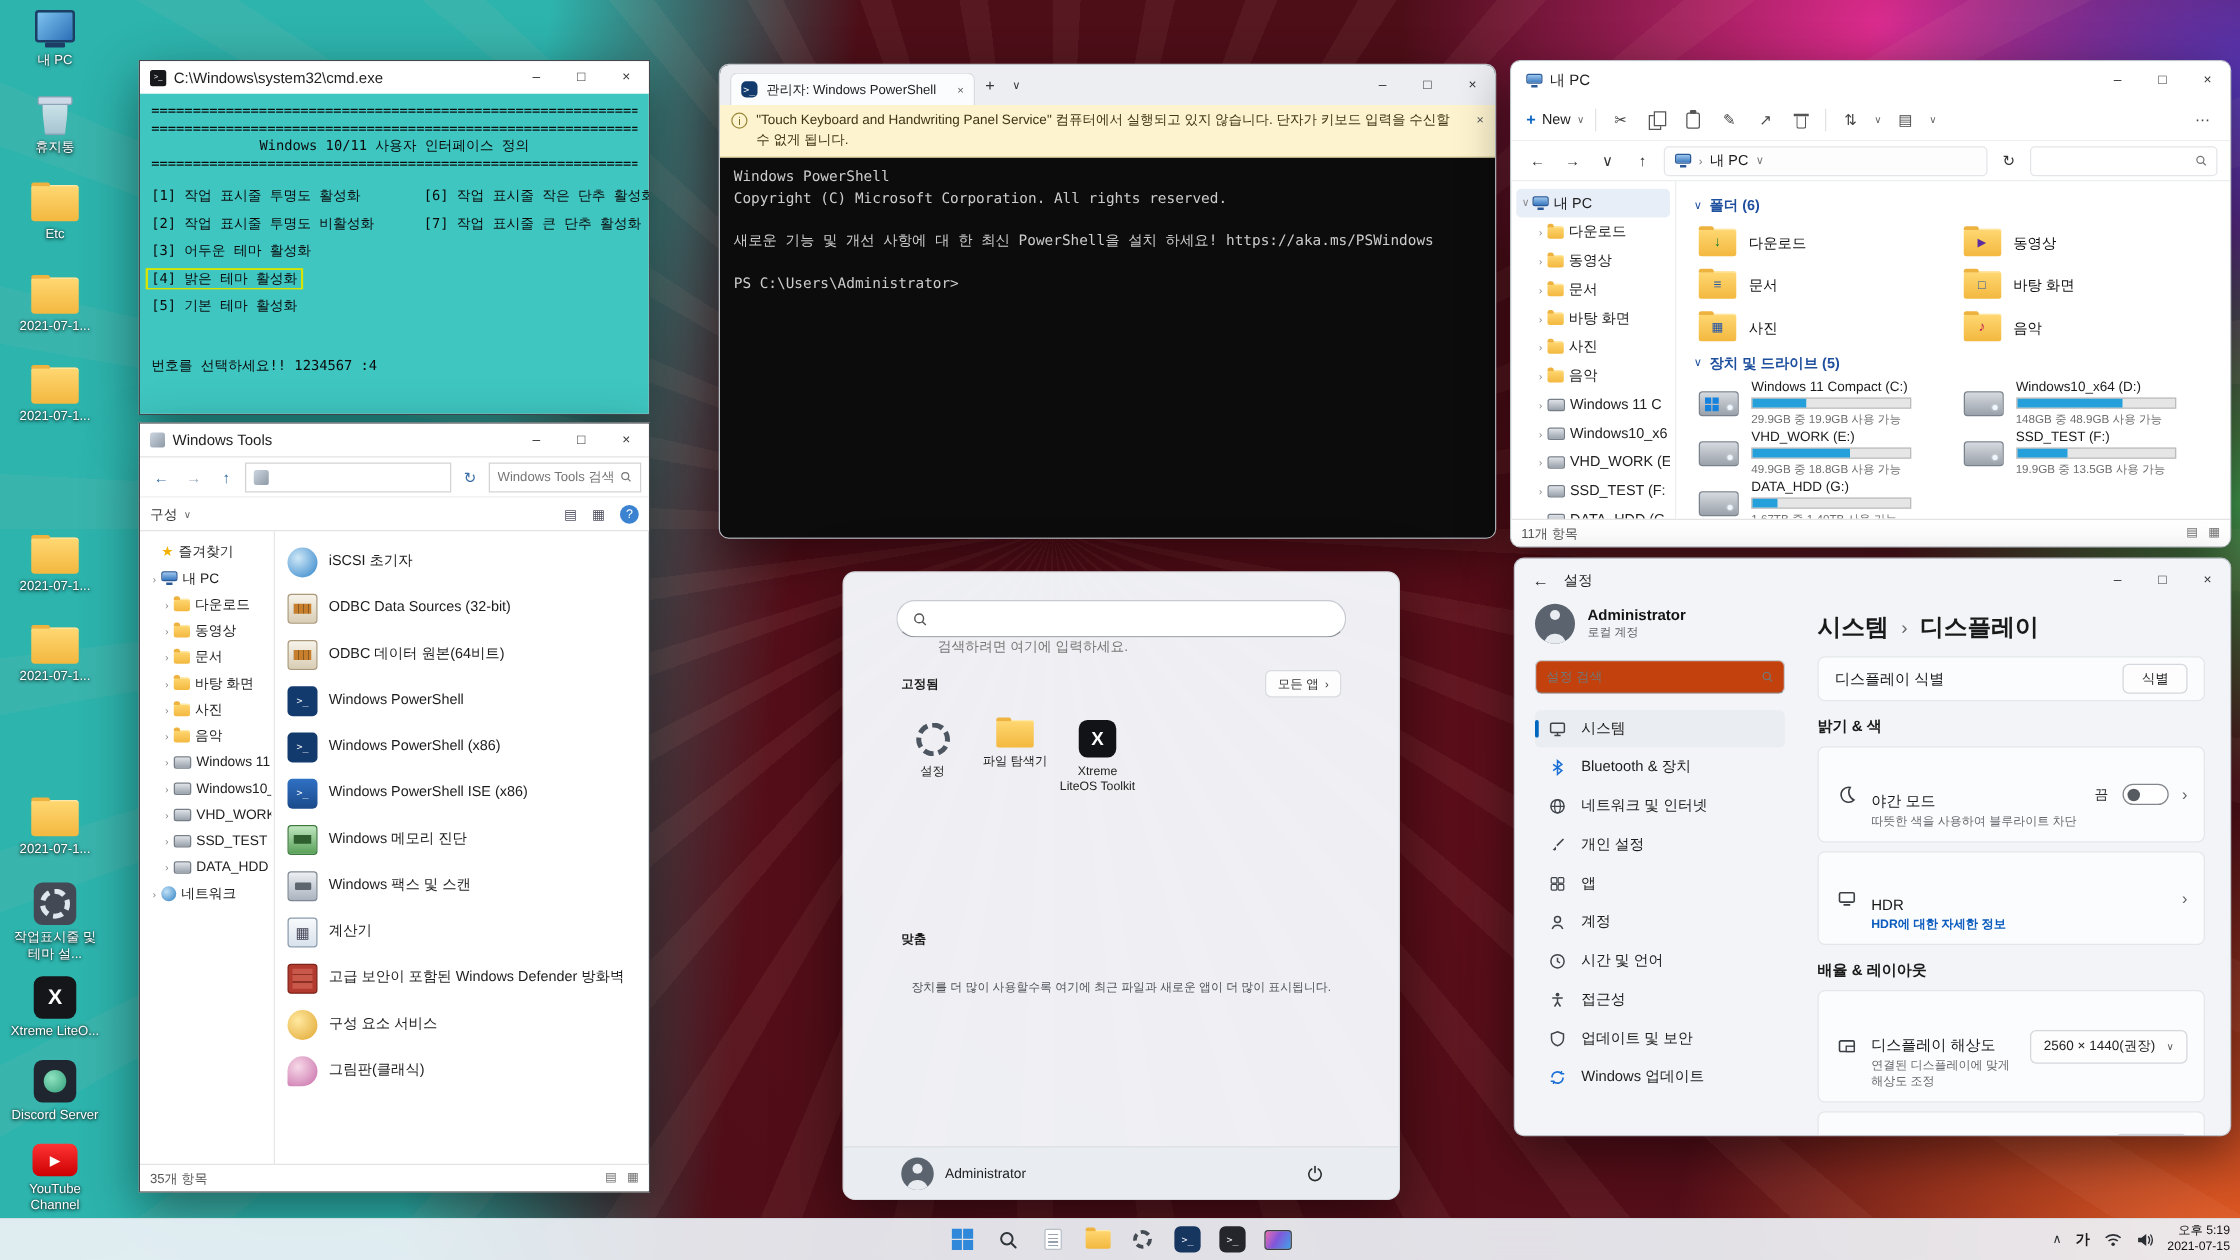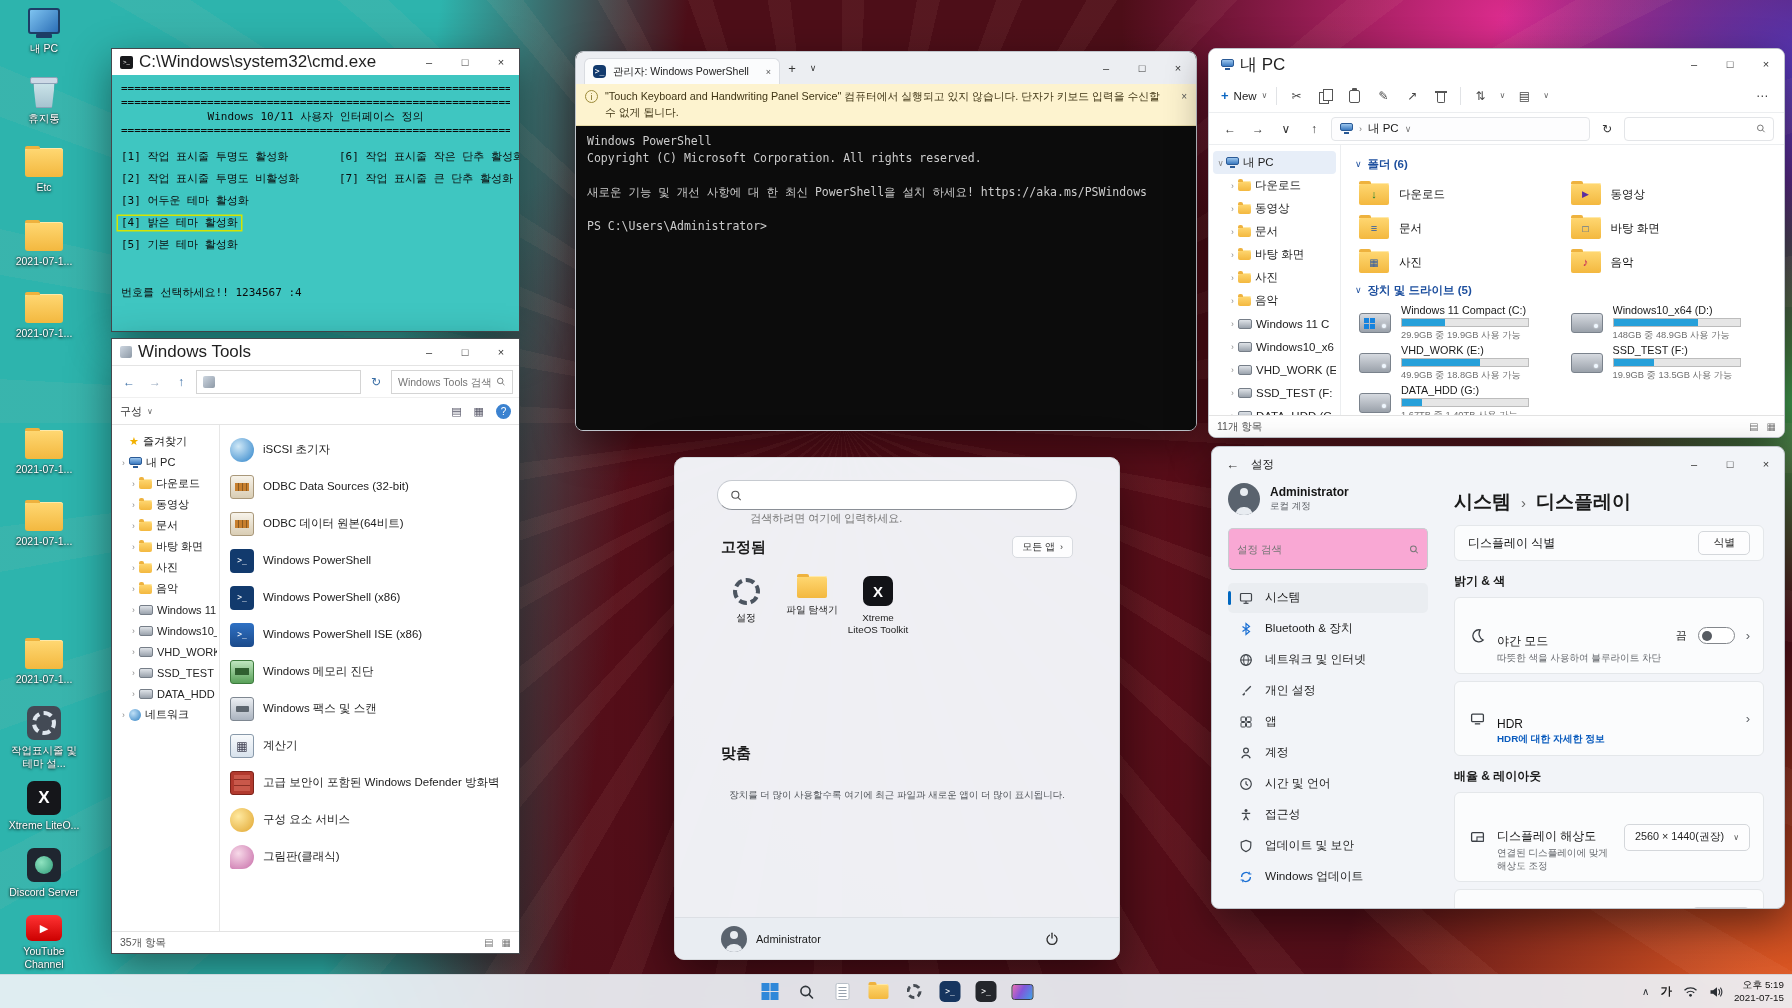--- a/index.html
+++ b/index.html
@@ -30,21 +30,21 @@
   .g-more::before{content:"⋯";} .g-plus::before{content:"+";} .g-caret::before{content:"∧";}
   .g-cut::before{content:"✂";} .g-pen::before{content:"✎";} .g-share::before{content:"↗";}
   .g-sort::before{content:"⇅";} .g-view::before{content:"▤";} .g-grid::before{content:"▦";}
   .small{font-size:8px;color:#666;}
 
   
   .window{position:absolute;display:flex;flex-direction:column;box-shadow:0 14px 40px rgba(0,0,0,.45);background:#fff;}
   .classic{border:1px solid #45484d;}
   .win11{border-radius:8px;border:1px solid #bfc4cb;overflow:hidden;}
   .tb{height:26px;background:#fff;display:flex;align-items:center;gap:6px;padding:0 0 0 8px;flex:none;}
-  .tb .t{flex:1;font-size:17px;color:#1f1f1f;white-space:nowrap;overflow:hidden;}
+  .tb .t{flex:1;font-size:12px;color:#1f1f1f;white-space:nowrap;overflow:hidden;}
   .caps{display:flex;margin-left:auto;height:100%;}
   .cap{width:36px;height:100%;display:flex;align-items:center;justify-content:center;font-size:11px;color:#333;}
   .statusbar{height:22px;border-top:1px solid #e3e3e3;display:flex;align-items:center;gap:8px;padding:0 8px;font-size:10.5px;color:#555;background:#fff;flex:none;}
   .sb-ic{font-size:10px;color:#777;}
 
   
   #cmd{left:111px;top:48px;width:409px;height:284px;}
   .ic-cmd{width:13px;height:13px;background:#17181b;border-radius:2px;color:#fff;font-size:6px;display:inline-flex;align-items:center;justify-content:center;flex:none;}
   .ic-cmd::after{content:">_";}
   .cmd-body{flex:1;background:#3fc6c1;color:#0b0b0b;font-family:"DejaVu Sans Mono","Liberation Mono",monospace;font-size:11px;line-height:14px;padding:7px 9px;overflow:hidden;}
@@ -138,21 +138,21 @@
   .dname{font-size:10.8px;white-space:nowrap;overflow:hidden;}
   .dbar{width:128px;height:9px;background:#e6e6e6;border:1px solid #bcbcbc;position:relative;}
   .dbar i{position:absolute;left:0;top:0;bottom:0;background:#26a0da;}
   .dusage{font-size:9.3px;color:#6f6f6f;white-space:nowrap;}
 
   
   #start{left:674px;top:457px;width:446px;height:503px;border-radius:10px;background:rgba(244,247,251,.97);border:1px solid #d6dade;box-shadow:0 18px 50px rgba(0,0,0,.5);display:flex;flex-direction:column;overflow:hidden;position:absolute;}
   .s-search{margin:22px 42px 0;height:30px;background:#fff;border:1px solid #c6cad0;border-bottom-color:#8a8f96;border-radius:16px;display:flex;align-items:center;gap:8px;padding:0 12px;flex:none;}
   .s-search input{font-size:11px;margin-top:46px;}
   .s-row{display:flex;align-items:center;margin:26px 46px 0;flex:none;}
-  .s-h{font-size:15px;font-weight:bold;color:#1b1b1b;}
+  .s-h{font-size:10px;font-weight:bold;color:#1b1b1b;}
   .s-all{margin-left:auto;display:inline-flex;align-items:center;gap:5px;font-size:10px;color:#333;background:#fdfdfe;border:1px solid #d8dbe0;border-radius:5px;padding:3px 9px;}
   .s-all .g-right{font-size:9px;}
   .s-pins{display:flex;margin:10px 38px 0;flex:none;}
   .s-pin{width:66px;display:flex;flex-direction:column;align-items:center;gap:6px;padding:8px 0;}
   .s-pin-lbl{font-size:9.8px;color:#222;text-align:center;line-height:1.2;max-width:62px;}
   .s-row2{margin-top:100px;}
   .s-empty{margin:26px 20px 0;text-align:center;font-size:9.5px;color:#4f5358;white-space:nowrap;overflow:hidden;flex:none;}
   .s-foot{margin-top:auto;height:42px;background:#e9edf2;border-top:1px solid #dcdfe4;display:flex;align-items:center;padding:0 52px 0 46px;flex:none;}
   .s-user{display:flex;align-items:center;gap:9px;font-size:11px;color:#1c1c1c;}
   .s-power{margin-left:auto;width:30px;height:30px;display:flex;align-items:center;justify-content:center;}
@@ -165,21 +165,21 @@
   #settings{background:#f2f4f8;}
   .set-tb{height:34px;display:flex;align-items:center;gap:12px;padding-left:14px;flex:none;}
   .set-tb .g-back{font-size:13px;color:#333;}
   .set-title{font-size:11.5px;color:#1b1b1b;}
   .set-wrap{flex:1;display:flex;min-height:0;}
   .set-nav{width:232px;padding:2px 16px 0;flex:none;display:flex;flex-direction:column;overflow:hidden;}
   .set-user{display:flex;align-items:center;gap:10px;margin-bottom:13px;}
   .su-t{display:flex;flex-direction:column;gap:1px;}
   .su-t b{font-size:12px;color:#141414;}
   .su-t i{font-style:normal;font-size:9.5px;color:#5f6368;}
-  .set-search{height:42px;background:#f9a8d4;border:1px solid #c9ccd1;border-bottom-color:#878b90;border-radius:5px;display:flex;align-items:center;gap:6px;padding:0 8px;margin-bottom:13px;flex:none;}
+  .set-search{height:27px;background:#c2410c;border:1px solid #c9ccd1;border-bottom-color:#878b90;border-radius:5px;display:flex;align-items:center;gap:6px;padding:0 8px;margin-bottom:13px;flex:none;}
   .set-search input{font-size:10.5px;}
   .snav{position:relative;display:flex;align-items:center;gap:11px;height:30px;padding:0 10px;border-radius:5px;font-size:11.8px;color:#1d1d1d;margin-bottom:1px;}
   .snav.sel{background:#eaedf1;}
   .snav.sel::before{content:"";position:absolute;left:0;top:8px;bottom:8px;width:3px;border-radius:2px;background:#0067c0;}
   .snic{width:16px;display:flex;justify-content:center;flex:none;}
   .set-main{flex:1;padding:6px 20px 0 10px;overflow:hidden;}
   .bc{display:flex;align-items:center;gap:10px;font-size:19px;font-weight:600;color:#1a1a1a;margin:2px 0 10px;}
   .bc .g-right{font-size:15px;color:#666;font-weight:400;}
   .sect{font-size:12px;font-weight:bold;color:#1a1a1a;margin:12px 0 7px;}
   .card{background:#fbfcfd;border:1px solid #e4e7ea;border-radius:6px;display:flex;align-items:center;gap:11px;padding:9px 13px;margin-bottom:7px;}

